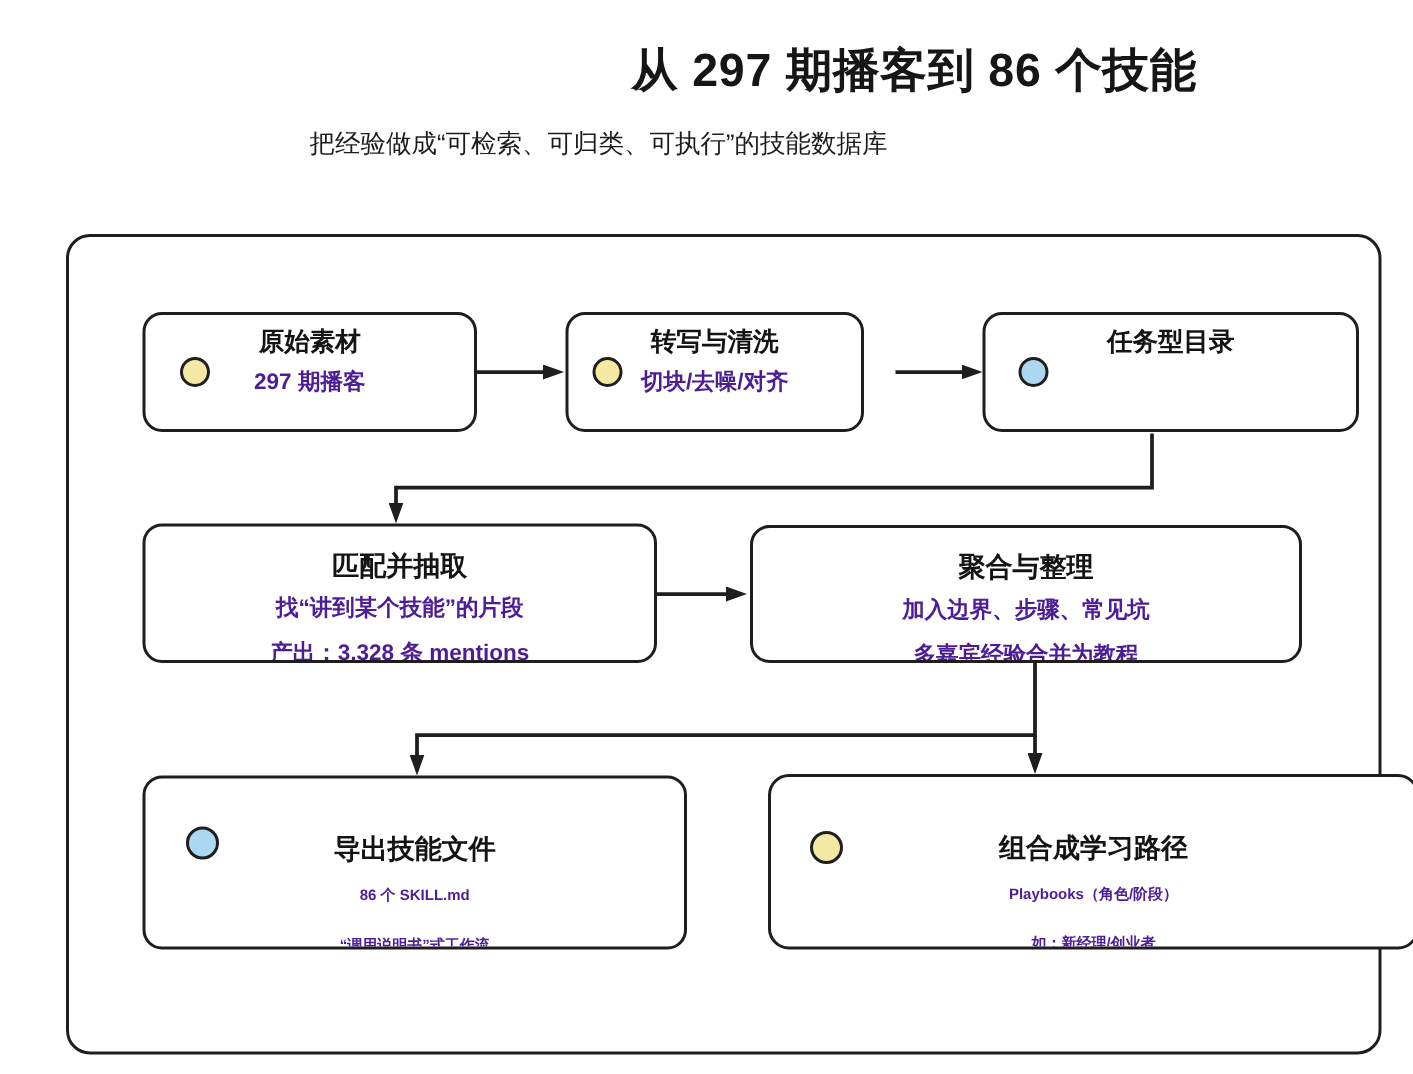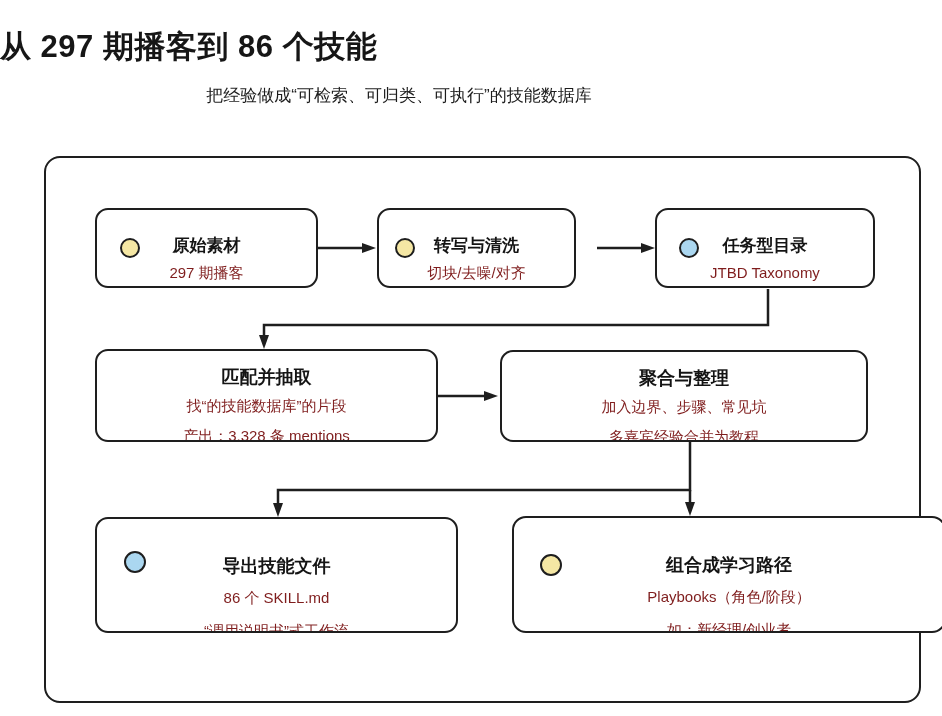--- a/index.html
+++ b/index.html
@@ -2,44 +2,44 @@
 <html><head>
 <meta charset="utf-8">
 <style>
   html,body{margin:0;padding:0;}
   body{
     width:942px;height:716px;position:relative;background:#ffffff;
     font-family:"Liberation Sans","DejaVu Sans",sans-serif;color:#141414;
     overflow:hidden;
   }
   .page-title{
-    position:absolute;left:0;top:26px;width:798px;text-align:left;
+    position:absolute;left:0;top:26px;width:798px;text-align:right;
     font-size:31px;font-weight:700;letter-spacing:0.5px;color:#161616;
   }
   .page-subtitle{
     position:absolute;left:0;top:84px;width:798px;text-align:center;
     font-size:17px;font-weight:400;color:#1c1c1c;
   }
   .canvas{
     position:absolute;left:44px;top:156px;width:873px;height:543px;
     border:2.5px solid #1e1e1e;border-radius:16px;background:#ffffff;
   }
   .edges{position:absolute;left:0;top:0;width:942px;height:716px;pointer-events:none;}
   .node{
     position:absolute;background:#ffffff;border:2.5px solid #1e1e1e;border-radius:13px;
     overflow:hidden;box-sizing:border-box;text-align:center;
   }
   .node-title{font-weight:700;color:#141414;}
-  .node-line{font-weight:400;color:#7f1d1d;}
-  .r1 .node-title{font-size:17px;line-height:28px;padding-top:22px;}
+  .node-line{font-weight:700;color:#4c1d95;}
+  .r1 .node-title{font-size:17px;line-height:28px;padding-top:4px;}
   .r1 .node-line{font-size:15px;line-height:25px;}
   .r2 .node-title{font-size:18px;line-height:28px;padding-top:12px;}
   .r2 .node-line{font-size:15px;line-height:30px;}
   .r3 .node-title{font-size:18px;line-height:30px;padding-top:32px;}
-  .r3 .node-line{font-size:15px;line-height:33px;}
+  .r3 .node-line{font-size:10px;line-height:33px;}
   .dot{
     position:absolute;border:2.6px solid #1e1e1e;border-radius:50%;
     box-sizing:border-box;background:#fff;
   }
   .dot[data-color="yellow"]{background:#F5E7A4;}
   .dot[data-color="blue"]{background:#ABD7F0;}
 </style>
 </head>
 <body>
 
@@ -69,29 +69,28 @@
   <div class="node-title">原始素材</div>
   <div class="node-line">297 期播客</div>
 </div>
 
 <div class="node r1" style="left:377px;top:208px;width:199px;height:80px;">
   <span class="dot" style="left:16px;top:28px;width:20px;height:20px;" data-color="yellow"></span>
   <div class="node-title">转写与清洗</div>
   <div class="node-line">切块/去噪/对齐</div>
 </div>
 
-<div class="node r1" style="left:655px;top:208px;width:220px;height:80px;">
+<div class="node r1" style="left:655px;top:208px;width:251px;height:80px;">
   <span class="dot" style="left:22px;top:28px;width:20px;height:20px;" data-color="blue"></span>
   <div class="node-title">任务型目录</div>
-  <div class="node-line">JTBD Taxonomy</div>
 </div>
 
 <div class="node r2" style="left:95px;top:349px;width:343px;height:93px;">
   <div class="node-title">匹配并抽取</div>
-  <div class="node-line">找“的技能数据库”的片段</div>
+  <div class="node-line">找“讲到某个技能”的片段</div>
   <div class="node-line">产出：3,328 条 mentions</div>
 </div>
 
 <div class="node r2" style="left:500px;top:350px;width:368px;height:92px;">
   <div class="node-title">聚合与整理</div>
   <div class="node-line">加入边界、步骤、常见坑</div>
   <div class="node-line">多嘉宾经验合并为教程</div>
 </div>
 
 <div class="node r3" style="left:95px;top:517px;width:363px;height:116px;">

